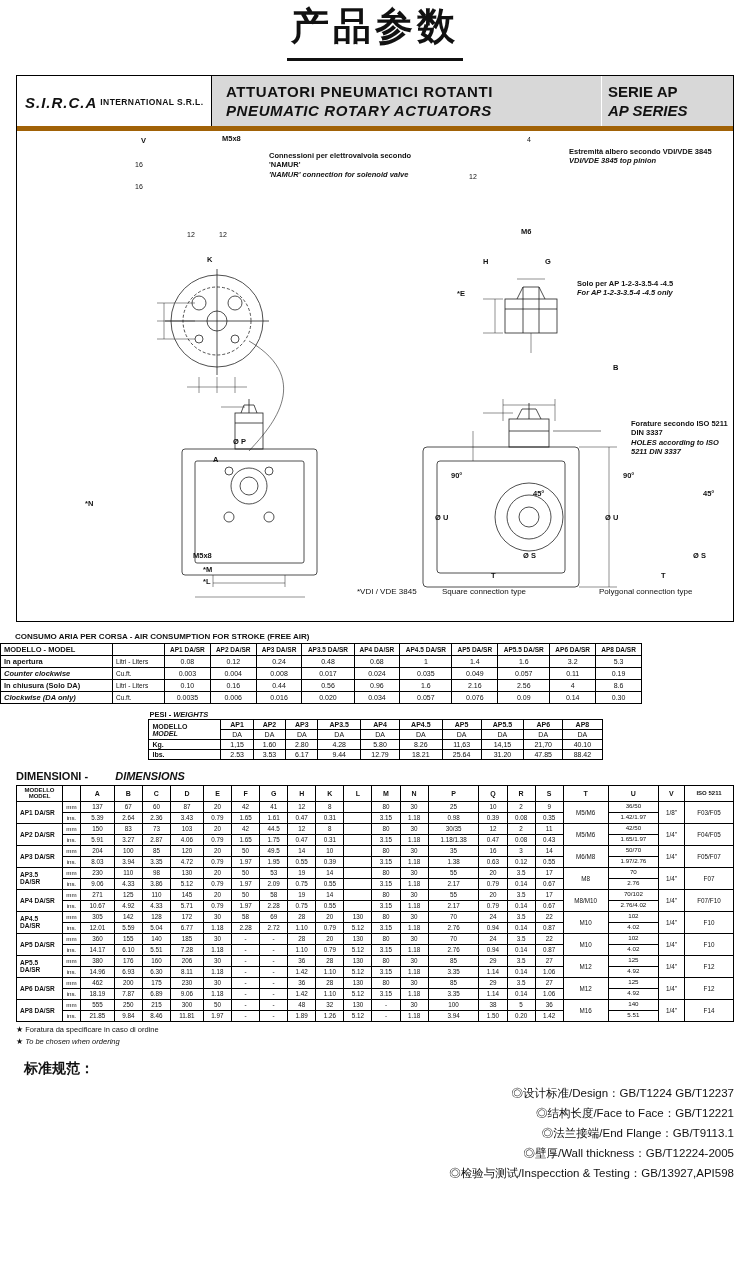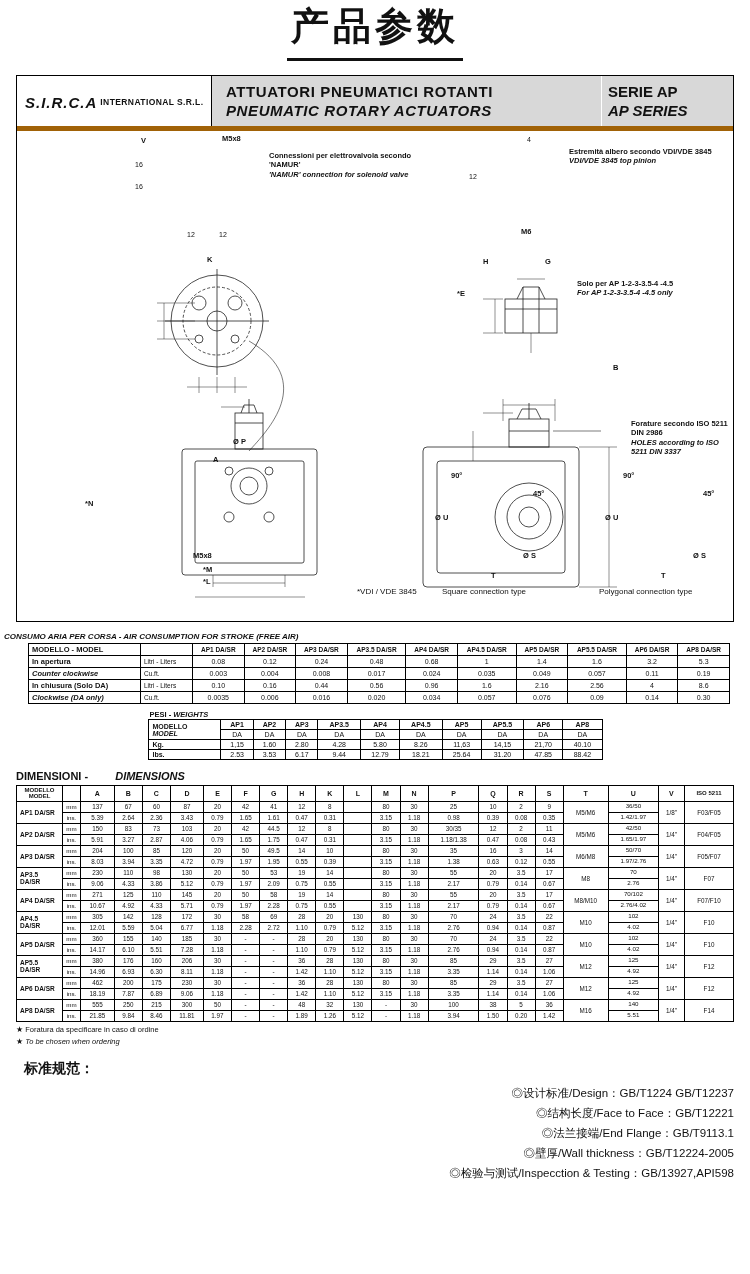--- a/index.html
+++ b/index.html
@@ -36,24 +36,24 @@
   
   .drawing { position:relative; height:490px; background:#fff; }
   .drawing svg { position:absolute; left:0; top:0; }
   .dw-note { position:absolute; font-size:7.5px; line-height:1.25; }
   .dw-note b { font-weight:bold; }
   .dw-note i { font-weight:bold; }
   .dw-lbl { position:absolute; font-size:7px; }
   .dw-lbl.bold { font-weight:bold; font-size:7.5px; }
 
   
-  .sec-title { font-size:8px; font-weight:bold; margin:10px 16px 2px 4px;font-style:italic; }
+  .sec-title { font-size:8px; font-weight:bold; margin:10px 16px 2px 15px; }
   table.grid { border-collapse:collapse; font-size:7px; }
   table.grid td, table.grid th { border:1px solid #000; padding:1px 2px; text-align:center; }
-  .air-table { margin:0 28px; width:702px; }
+  .air-table { margin:0 0; width:642px; }
   .air-table td.lbl { text-align:left; font-weight:bold; font-size:7.5px; padding-left:3px; width:112px;}
   .air-table td.lbl i { font-style:italic; }
   .air-table td.unit { text-align:left; padding-left:3px; width:52px; font-size:6.5px;}
   .air-table thead td { font-weight:bold; font-size:6.5px; }
 
   
   .weights-wrap { display:flex; justify-content:center; margin-top:6px; }
   .w-table { width:455px; }
   .w-table td { font-size:7px; }
   .w-table td.lbl { text-align:left; padding-left:4px; font-weight:bold; }
@@ -234,21 +234,21 @@
     </div>
     <div class="dw-note" style="left:552px; top:16px; width:150px;">
       <b>Estremità albero secondo VDI/VDE 3845</b><br>
       <i>VDI/VDE 3845 top pinion</i>
     </div>
     <div class="dw-note" style="left:560px; top:148px; width:140px;">
       <b>Solo per AP 1-2-3-3.5-4 -4.5</b><br>
       <i>For AP 1-2-3-3.5-4 -4.5 only</i>
     </div>
     <div class="dw-note" style="left:614px; top:288px; width:100px;">
-      <b>Forature secondo ISO 5211 DIN 2986</b><br>
+      <b>Forature secondo ISO 5211 DIN 3337</b><br>
       <i>HOLES according to ISO 5211 DIN 3337</i>
     </div>
     <div class="dw-lbl" style="left:340px; top:456px; font-size:8px;">*VDI / VDE 3845</div>
     <div class="dw-lbl" style="left:425px; top:456px; font-size:8px;">Square connection type</div>
     <div class="dw-lbl" style="left:582px; top:456px; font-size:8px;">Polygonal connection type</div>
 
     <div class="dw-lbl bold" style="left:124px; top:5px;">V</div>
     <div class="dw-lbl bold" style="left:205px; top:3px;">M5x8</div>
     <div class="dw-lbl" style="left:118px; top:30px;">16</div>
     <div class="dw-lbl" style="left:118px; top:52px;">16</div>

